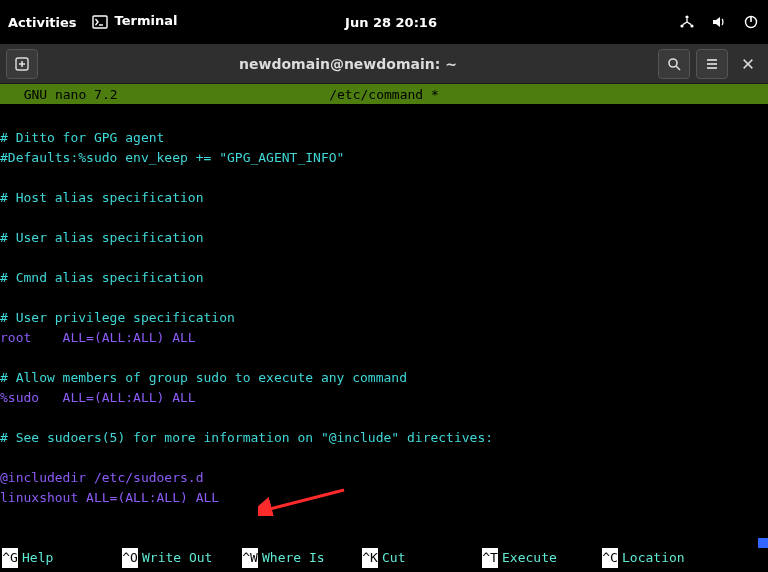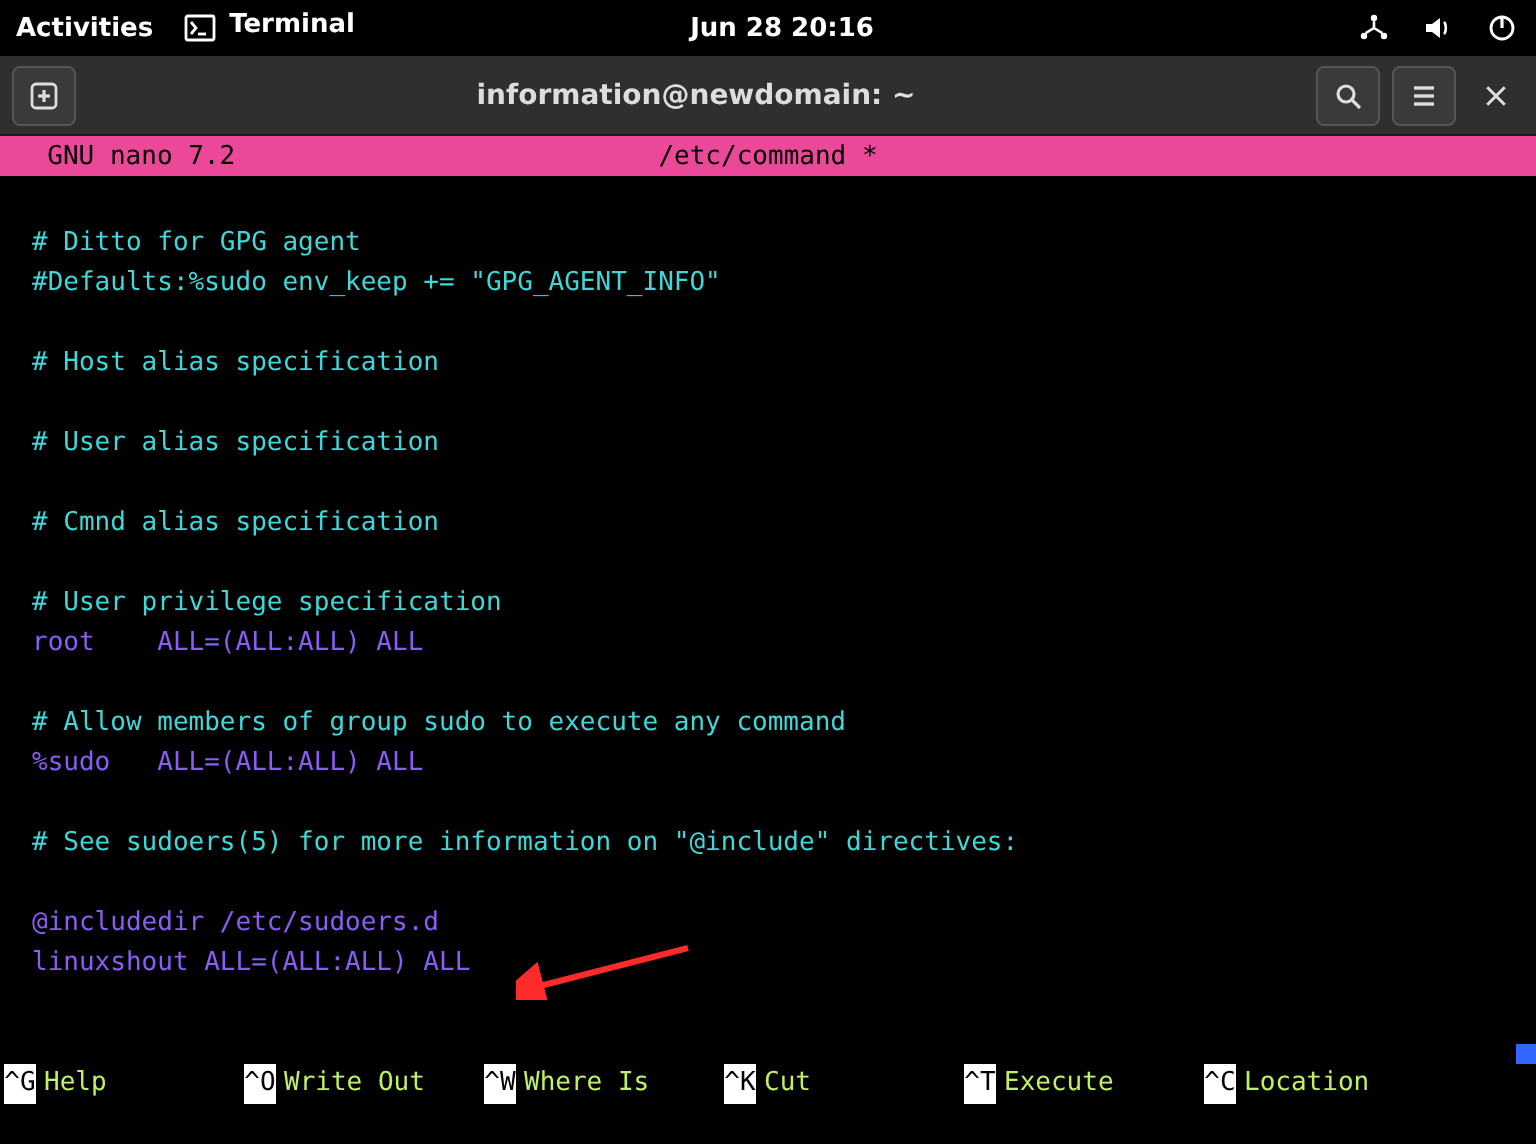--- a/index.html
+++ b/index.html
@@ -7,21 +7,21 @@
     margin: 0;
     padding: 0;
     width: 768px;
     height: 572px;
     background: #000;
     font-family: "DejaVu Sans Mono", "Liberation Mono", monospace;
     overflow: hidden;
   }
   
   .topbar {
-    height: 28px;
+    height: 44px;
     background: #000;
     color: #fff;
     display: flex;
     align-items: center;
     font-family: "DejaVu Sans", sans-serif;
     font-size: 13px;
     padding: 0 8px;
   }
   .topbar .left { display: flex; align-items: center; gap: 14px; }
   .topbar .center { position: absolute; left: 14px; right: 0; text-align: center; pointer-events: none; }
@@ -72,40 +72,40 @@
     display: inline-flex;
     align-items: center;
     justify-content: center;
     cursor: pointer;
     font-size: 18px;
   }
 
   
   .nano-title {
     height: 20px;
-    background: #ec4899;
+    background: #4d7c0f;
     color: #000;
     font-size: 13px;
     display: flex;
     align-items: center;
     padding: 0 8px;
     font-family: "DejaVu Sans Mono", monospace;
     white-space: pre;
   }
   .nano-title .fname { margin-left: auto; margin-right: auto; }
   .nano-title .left-part { width: 220px; }
   .nano-title .right-pad { width: 220px; }
 
   
   .term {
     background: #000;
     color: #fff;
     font-size: 13px;
     line-height: 20px;
-    padding: 4px 2px 0 16px;
+    padding: 4px 2px 0 0;
     font-family: "DejaVu Sans Mono", monospace;
     white-space: pre;
     height: 444px;
     position: relative;
   }
   .term .cyan { color: #3fd7d7; }
   .term .wht  { color: #8b5cf6; }
   .term .line { padding: 0; margin: 0; }
 
   
@@ -133,21 +133,21 @@
   .nano-keys .row { height: 20px; display: flex; padding: 0 2px; }
   .kcell { width: 120px; display: flex; align-items: center; }
   .kbox {
     display: inline-block;
     background: #fff;
     color: #000;
     padding: 0 0;
     min-width: 16px;
     text-align: center;
   }
-  .klabel { color: #bef264; margin-left: 4px; }
+  .klabel { color: #5eead4; margin-left: 4px; }
   .corner {
     position: absolute;
     right: 0;
     bottom: 0;
     width: 10px;
     height: 10px;
     background: #3366ff;
   }
 </style>
 </head>
@@ -193,21 +193,21 @@
 </div>
 
 <div class="winbar">
   <div class="win-btn">
     <svg viewBox="0 0 16 16">
         <rect x="2" y="2" width="12" height="12" rx="2" fill="none" stroke="#ddd" stroke-width="1.4"></rect>
         <line x1="8" y1="5" x2="8" y2="11" stroke="#ddd" stroke-width="1.6"></line>
         <line x1="5" y1="8" x2="11" y2="8" stroke="#ddd" stroke-width="1.6"></line>
       </svg>
   </div>
-  <div class="win-title">information@newdomain: ~</div>
+  <div class="win-title">newdomain@newdomain: ~</div>
   <div class="win-right">
     <div class="win-btn">
       <svg viewBox="0 0 16 16">
           <circle cx="7" cy="7" r="4" fill="none" stroke="#ddd" stroke-width="1.6"></circle>
           <line x1="10" y1="10" x2="14" y2="14" stroke="#ddd" stroke-width="1.6"></line>
         </svg>
     </div>
     <div class="win-btn">
       <svg viewBox="0 0 16 16">
           <line x1="3" y1="4" x2="13" y2="4" stroke="#ddd" stroke-width="1.7"></line>

